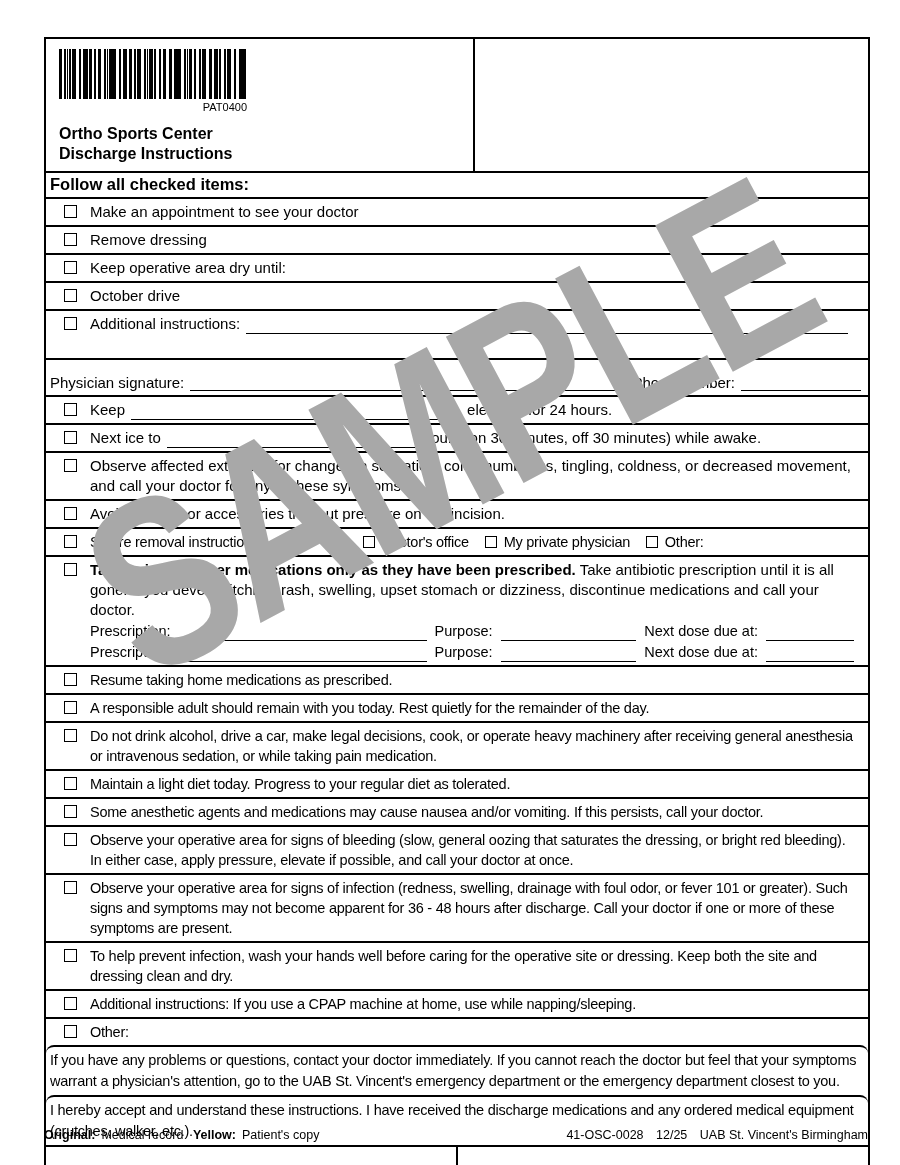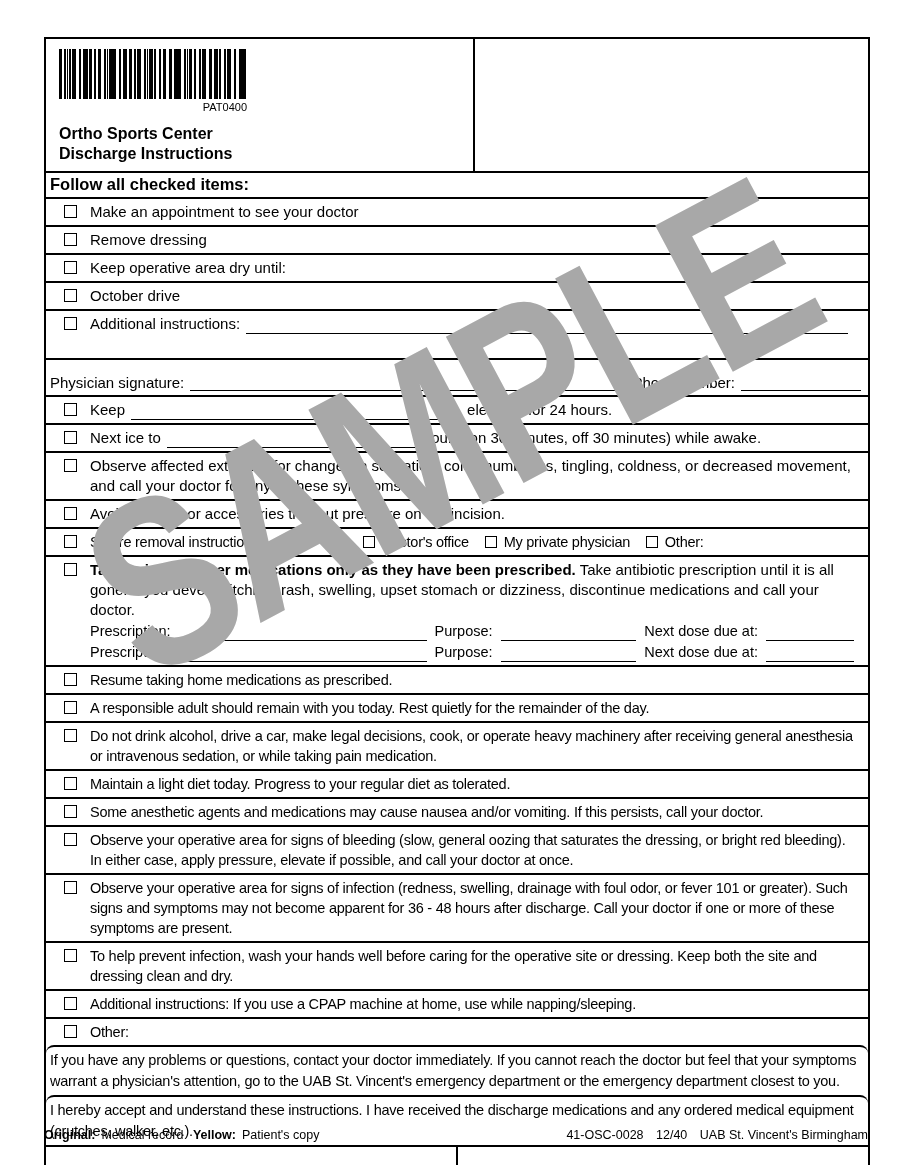--- a/index.html
+++ b/index.html
@@ -218,20 +218,20 @@
 
 </div>
 
 <div class="footer">
   <div class="lt">
     <span class="b seg">Original:</span><span class="seg">Medical record</span>
     <span class="b seg">Yellow:</span><span>Patient's copy</span>
   </div>
   <div class="rt">
     <span class="seg">41-OSC-0028</span>
-    <span class="seg">12/40</span>
+    <span class="seg">12/25</span>
     <span class="seg">UAB St. Vincent's Birmingham</span>
   </div>
 </div>
 
 <div class="watermark">
   <span style="color: rgb(168, 168, 168);">SAMPLE</span>
 </div>
 
 </body></html>

